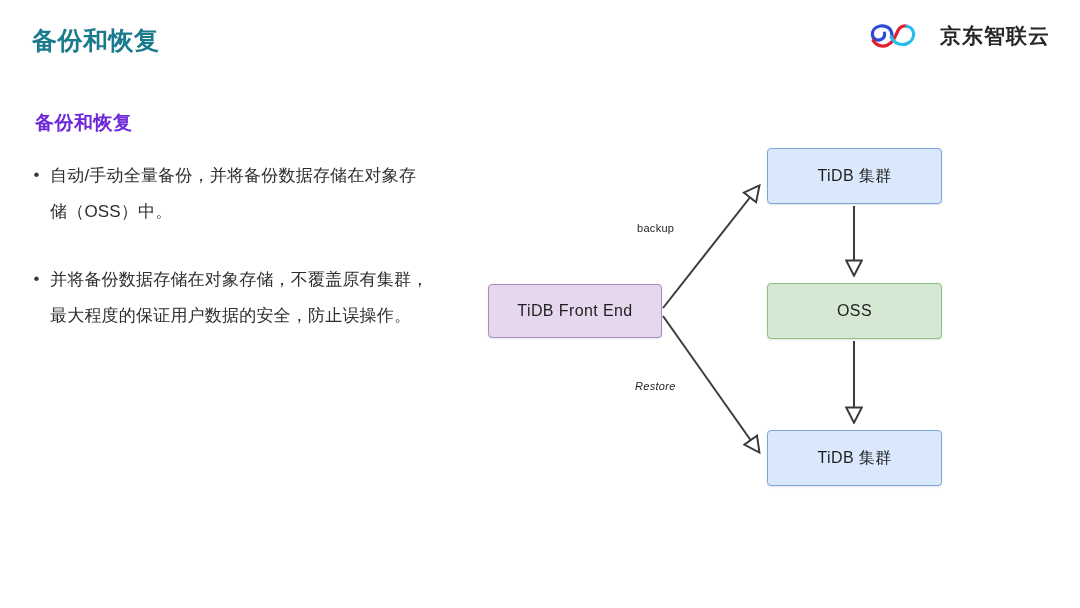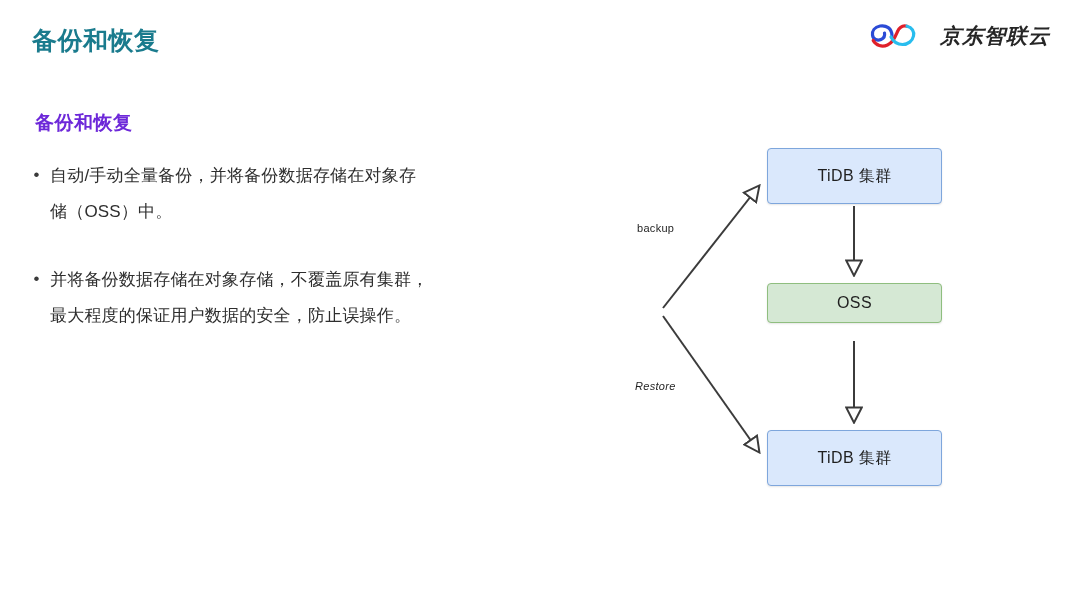--- a/index.html
+++ b/index.html
@@ -32,21 +32,20 @@
   }
 
   #brand-logo {
     position: absolute;
     right: 30px;
     top: 18px;
     display: flex;
     align-items: center;
     gap: 24px;
     height: 36px;
-    font-style: italic;
   }
   #brand-mark {
     width: 46px;
     height: 28px;
     display: block;
   }
   #brand-name {
     font-size: 21px;
     font-weight: bold;
     color: #262626;
@@ -130,21 +129,21 @@
     background: #d5e8d4;
     border-color: #8fbe7f;
   }
   .node-front {
     background: #e6d7ee;
     border-color: #a98cbb;
   }
 
   #node-front-end { left: 28px;  top: 164px; width: 174px; height: 54px; }
   #node-tidb-top  { left: 307px; top: 28px;  width: 175px; height: 56px; }
-  #node-oss       { left: 307px; top: 163px; width: 175px; height: 40px; }
+  #node-oss       { left: 307px; top: 163px; width: 175px; height: 56px; }
   #node-tidb-bot  { left: 307px; top: 310px; width: 175px; height: 56px; }
 
   .edge-label {
     position: absolute;
     font-size: 11px;
     color: #1f1f1f;
     letter-spacing: 0.3px;
     white-space: nowrap;
   }
   #label-backup  { left: 177px; top: 102px; }
@@ -189,20 +188,21 @@
 
       <line x1="203" y1="188" x2="299" y2="66" stroke="#3b3b3b" stroke-width="2" marker-end="url(#openArrow)"></line>
 
       <line x1="394" y1="86" x2="394" y2="155" stroke="#3b3b3b" stroke-width="2" marker-end="url(#openArrow)"></line>
 
       <line x1="203" y1="196" x2="299" y2="332" stroke="#3b3b3b" stroke-width="2" marker-end="url(#openArrow)"></line>
 
       <line x1="394" y1="221" x2="394" y2="302" stroke="#3b3b3b" stroke-width="2" marker-end="url(#openArrow)"></line>
     </svg>
 
+    <div class="node node-front" id="node-front-end">TiDB Front End</div>
 
     <div class="node node-tidb" id="node-tidb-top">TiDB 集群</div>
 
     <div class="node node-oss" id="node-oss">OSS</div>
 
     <div class="node node-tidb" id="node-tidb-bot">TiDB 集群</div>
 
     <div class="edge-label" id="label-backup">backup</div>
 
     <div class="edge-label" id="label-restore">Restore</div>

